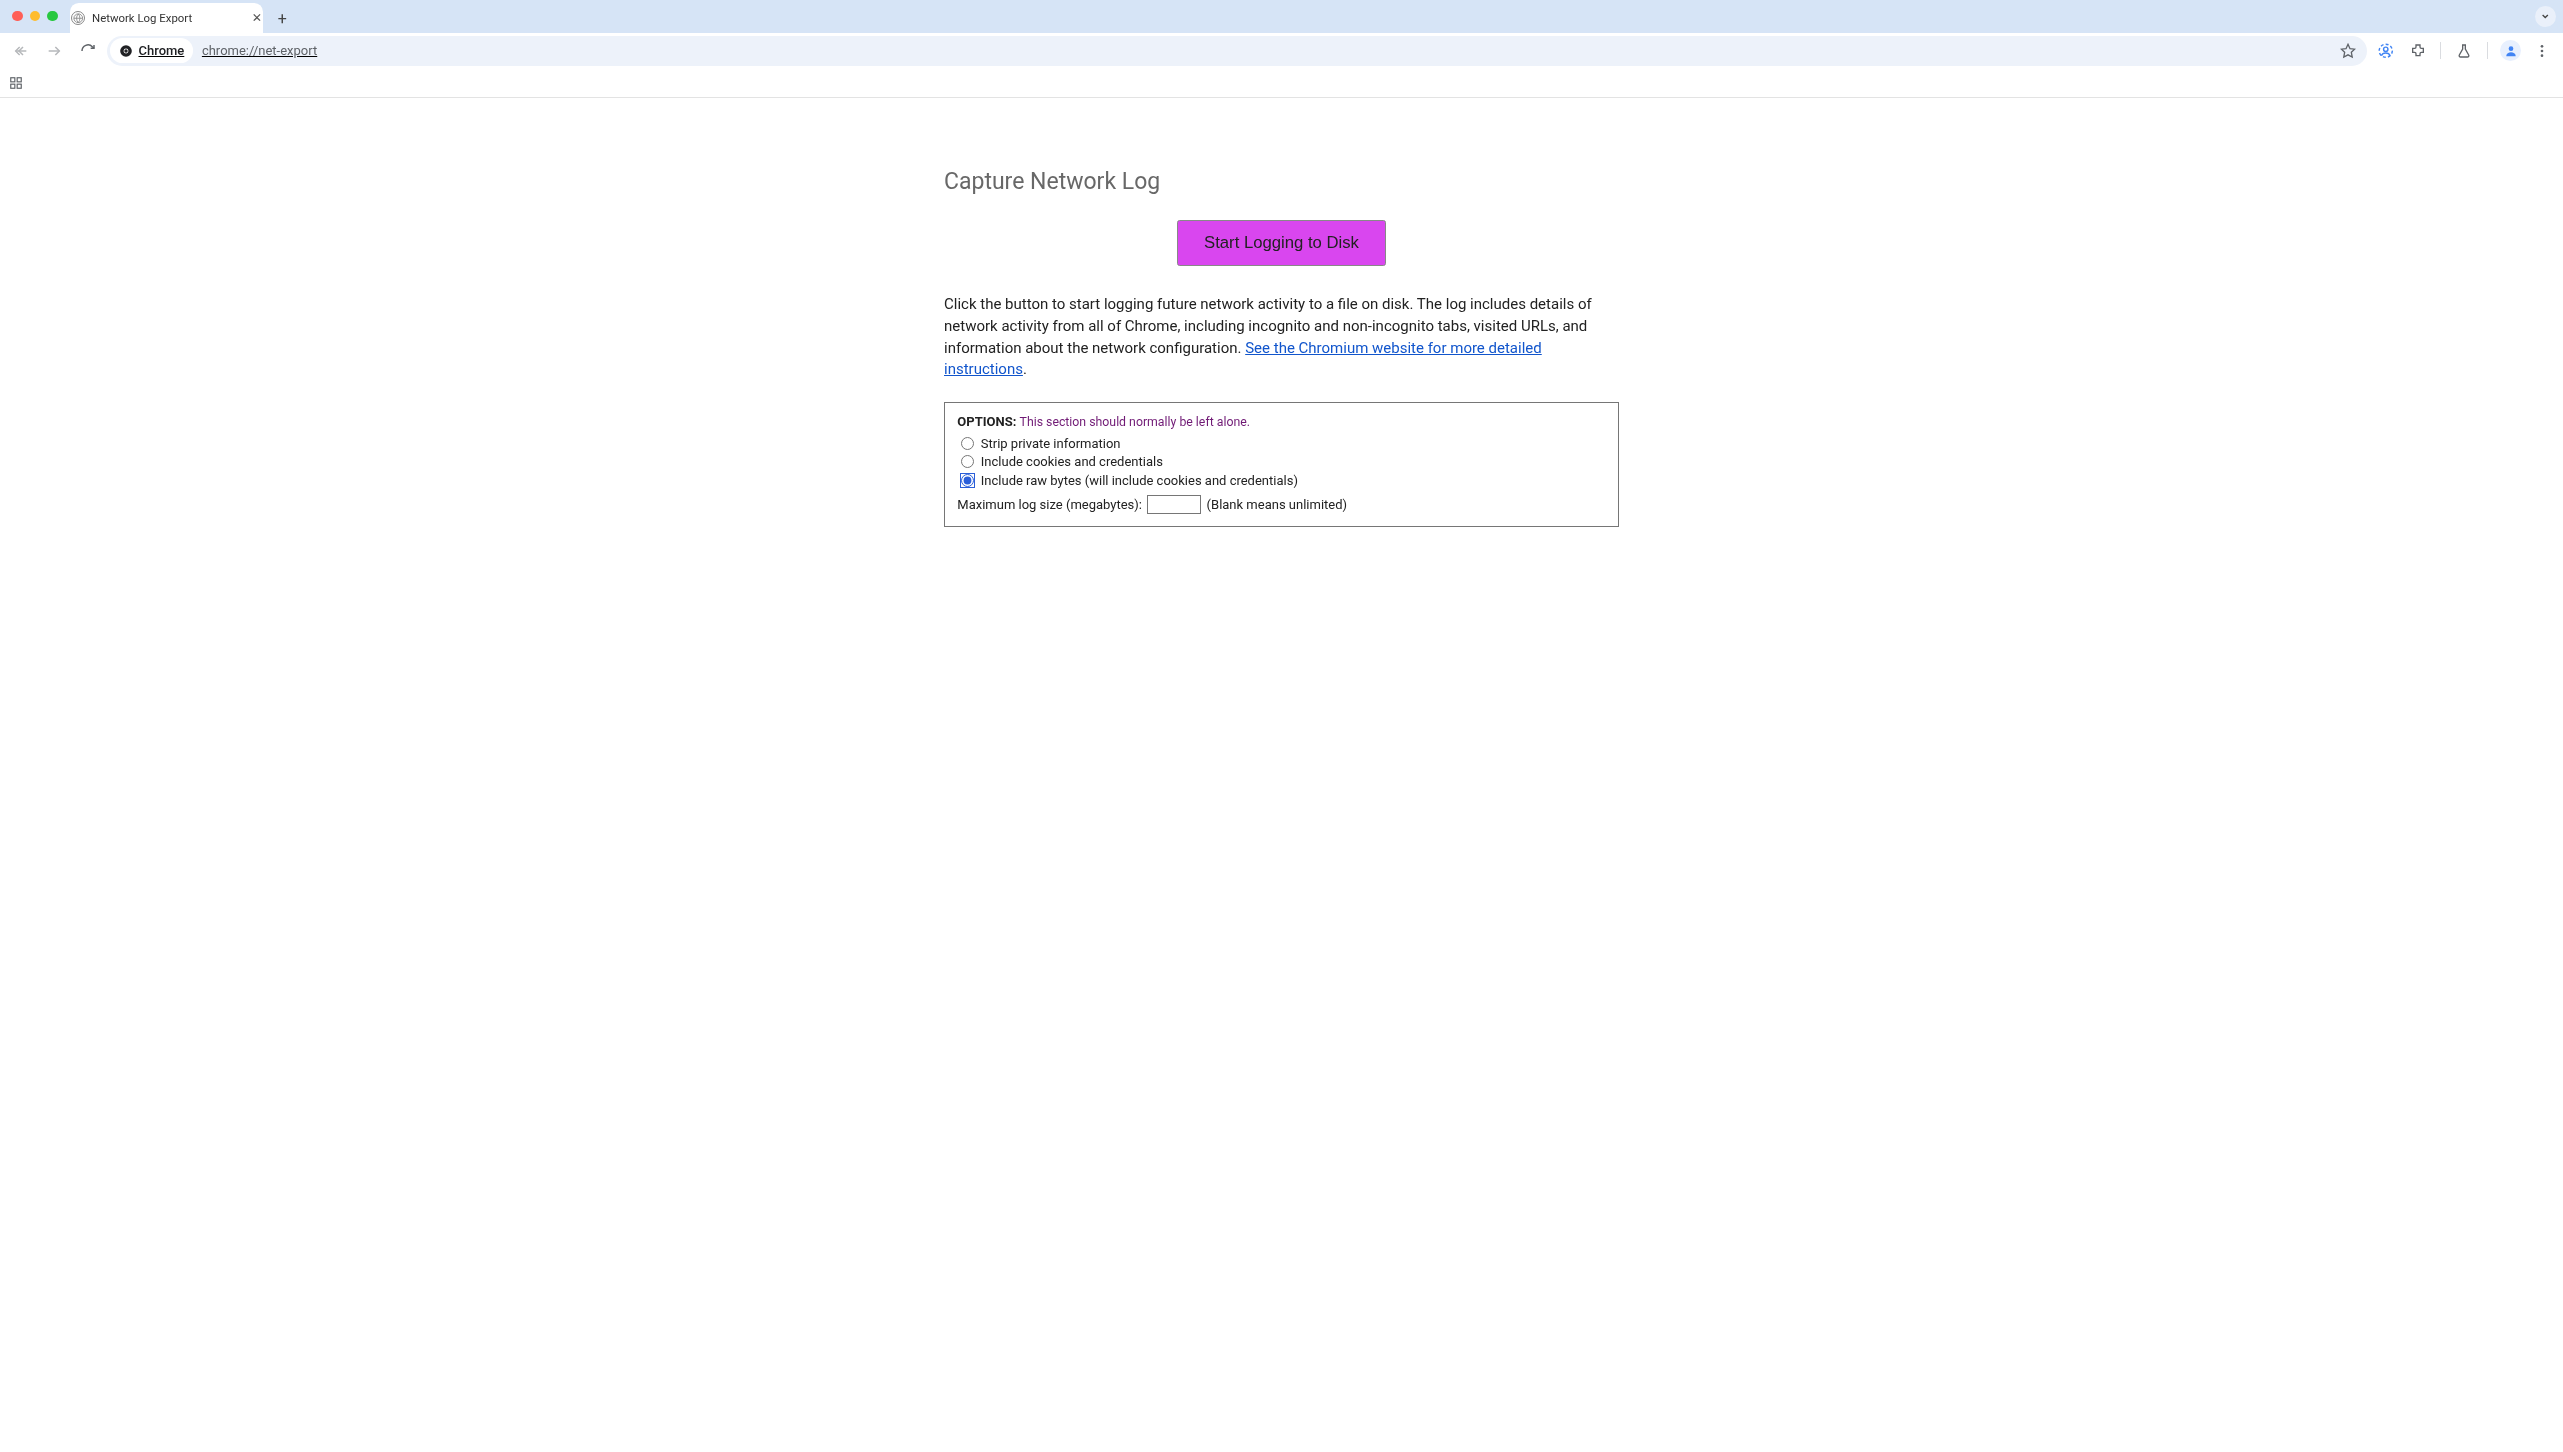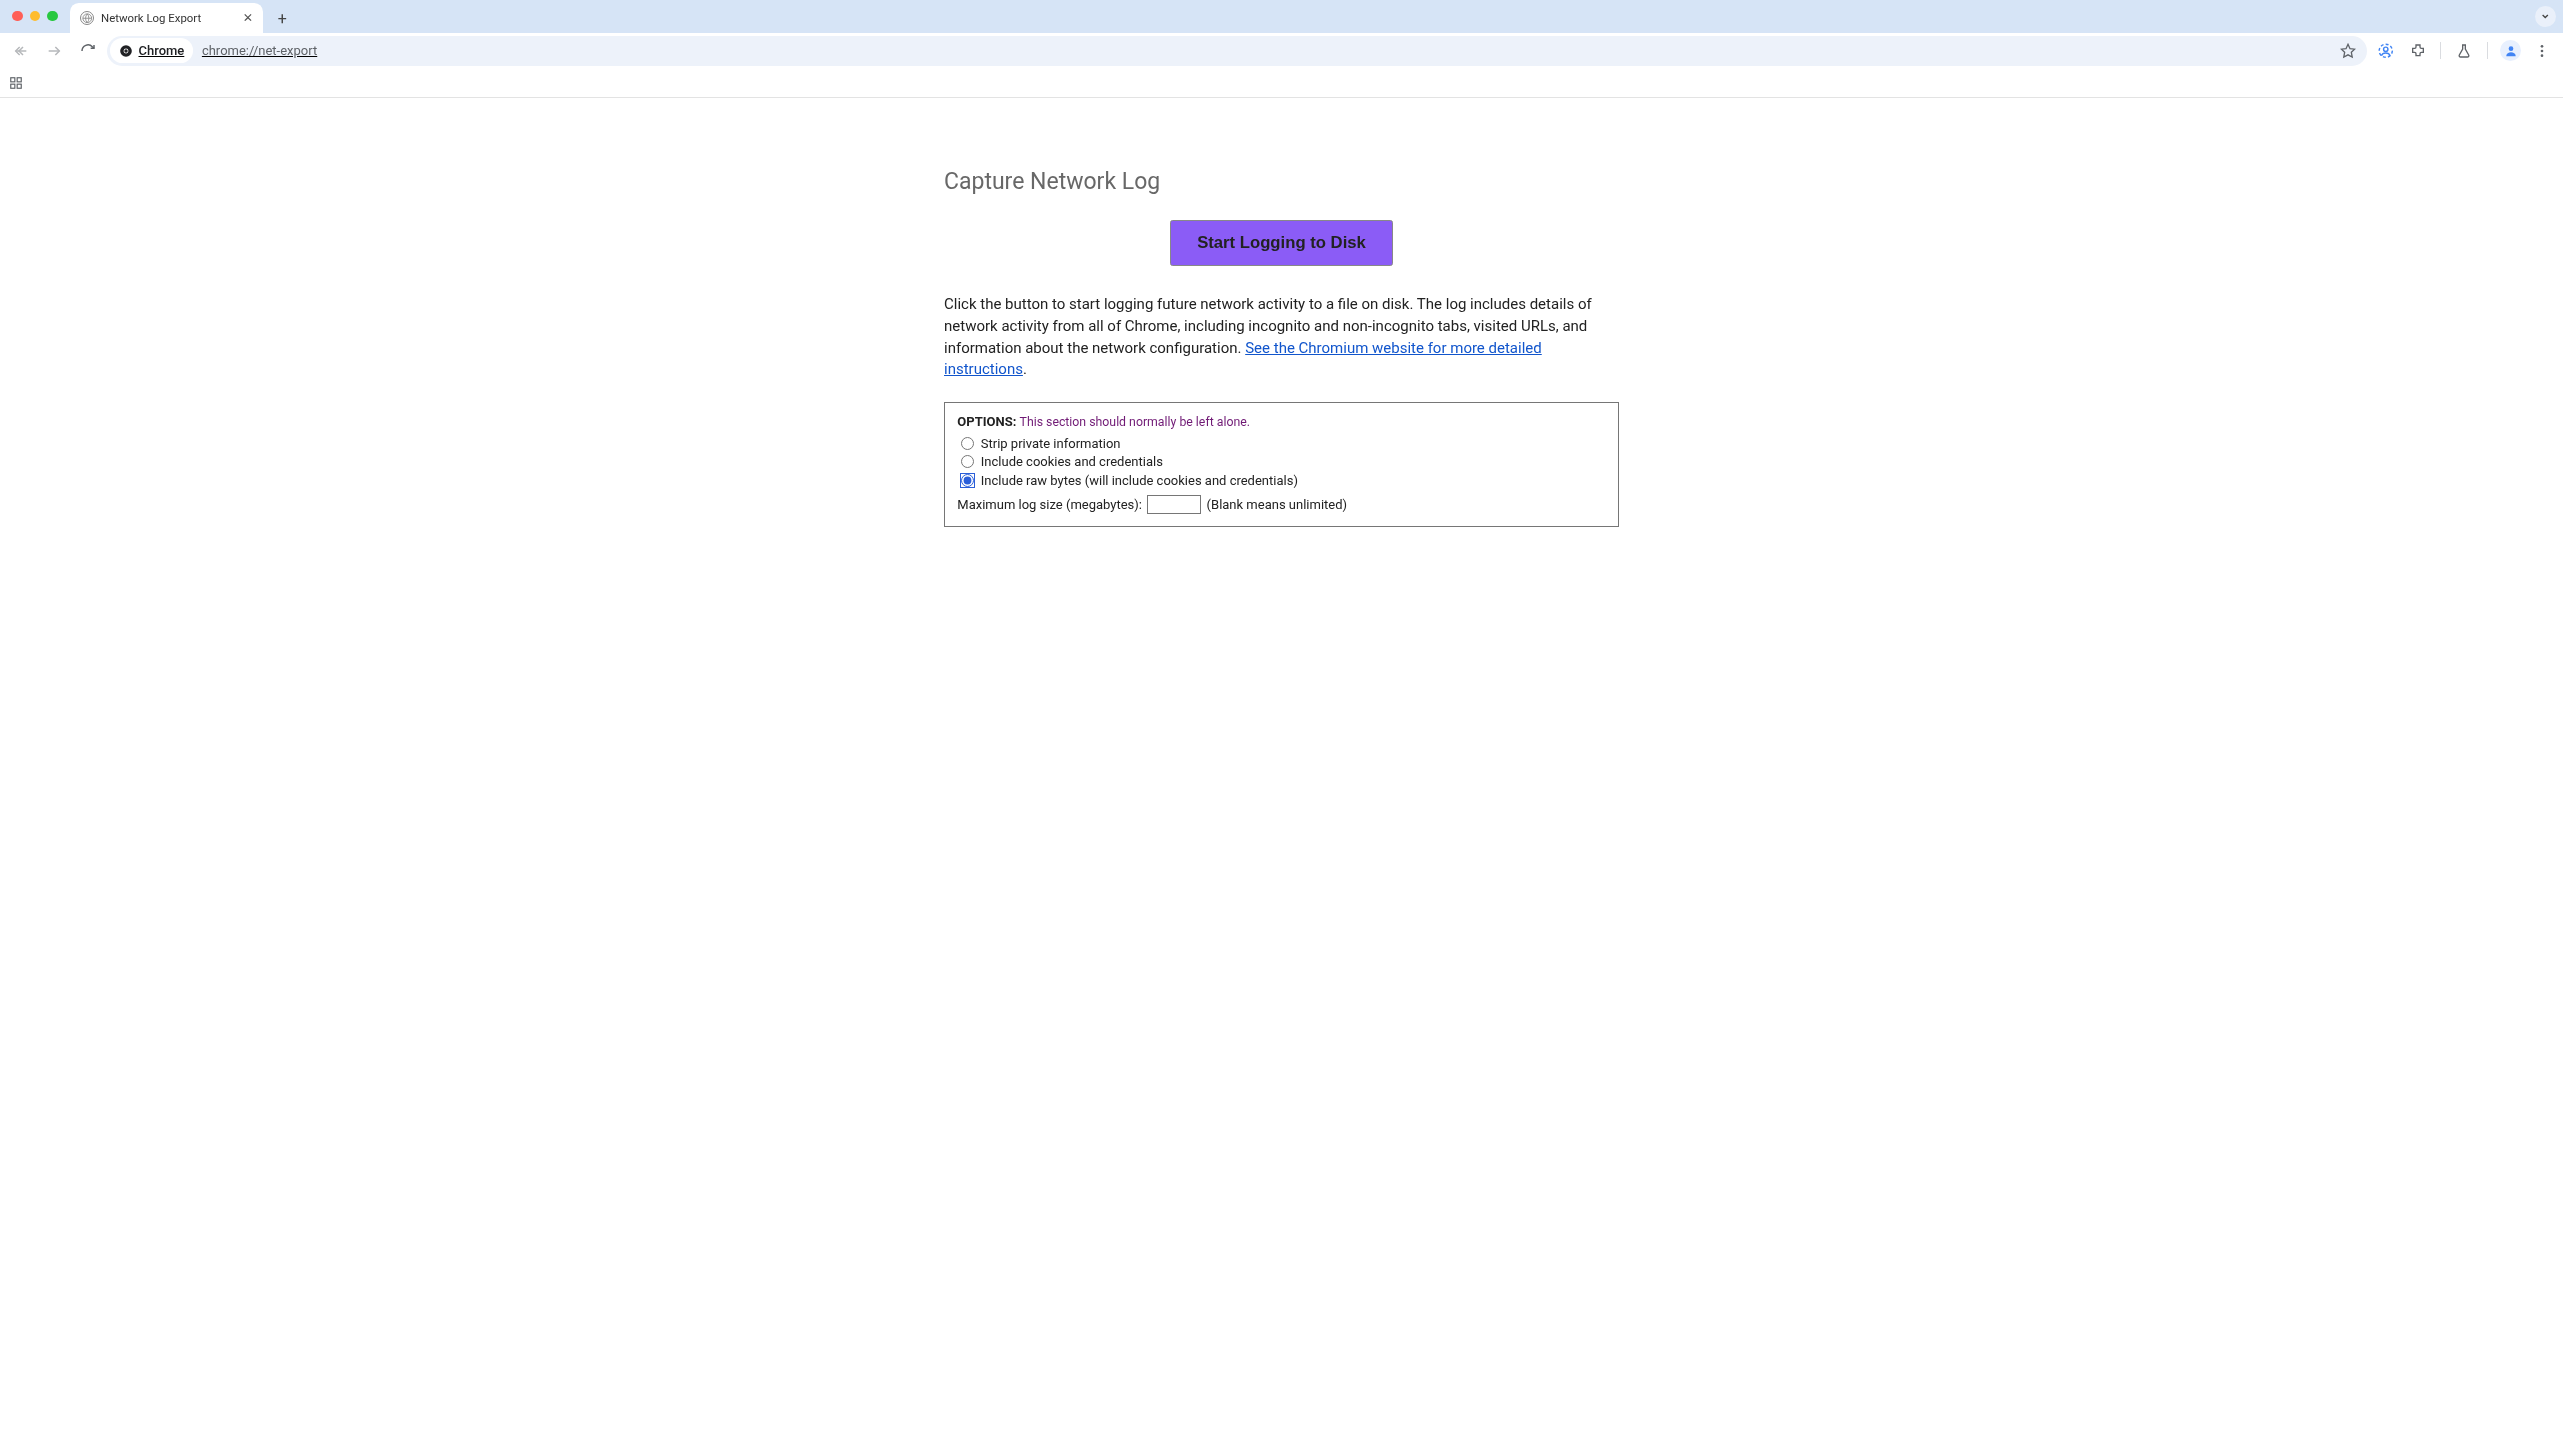--- a/index.html
+++ b/index.html
@@ -25,21 +25,21 @@
     .tl-red { background:#ff5f57; }
     .tl-yellow { background:#febc2e; }
     .tl-green { background:#28c840; }
 
     .tab {
       background: #fff;
       height: 30px;
       border-radius: 8.8px 8.8px 0 0;
       display: flex;
       align-items: center;
-      padding: 0 10px;
+      padding: 0 1px;
       gap: 7px;
       font-size: 11.4px;
       color: #333;
       min-width: 193px;
       position: relative;
     }
     .tab .favicon { width:14px; height:14px; border-radius:50%; border:0.9px solid #888; display:flex; align-items:center; justify-content:center; font-size:8.8px; color:#888; }
     .tab .close { margin-left:auto; font-size:12.3px; color:#555; line-height:1; }
 
     .new-tab-btn {
@@ -118,23 +118,23 @@
     }
     h1.page-title {
       font-size: 23px;
       font-weight: 400;
       color:#686868;
       margin-bottom: 24.6px;
     }
     .big-button-wrap { text-align:center; margin-bottom:28px; }
     .big-button {
       font-size: 16.7px;
-      font-weight: 700;
+      font-weight: 400;
       padding: 12.3px 26px;
-      background: #8b5cf6;
+      background: #d946ef;
       border: 0.9px solid #888;
       border-radius: 2.6px;
       cursor: pointer;
       color:#222;
     }
     .desc {
       font-size:15px;
       color:#222;
       line-height:1.45;
       margin-bottom:21px;

